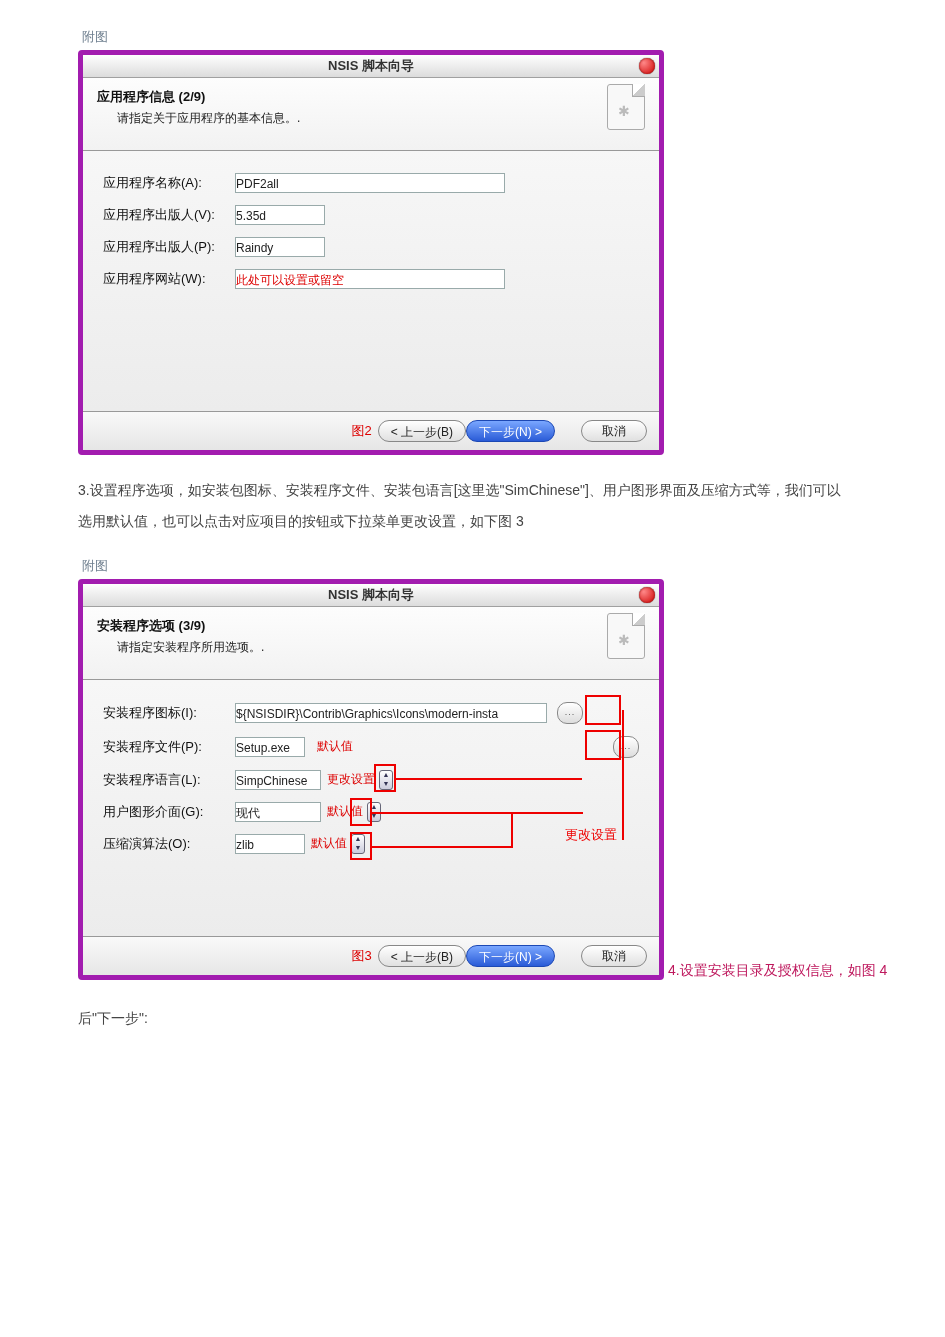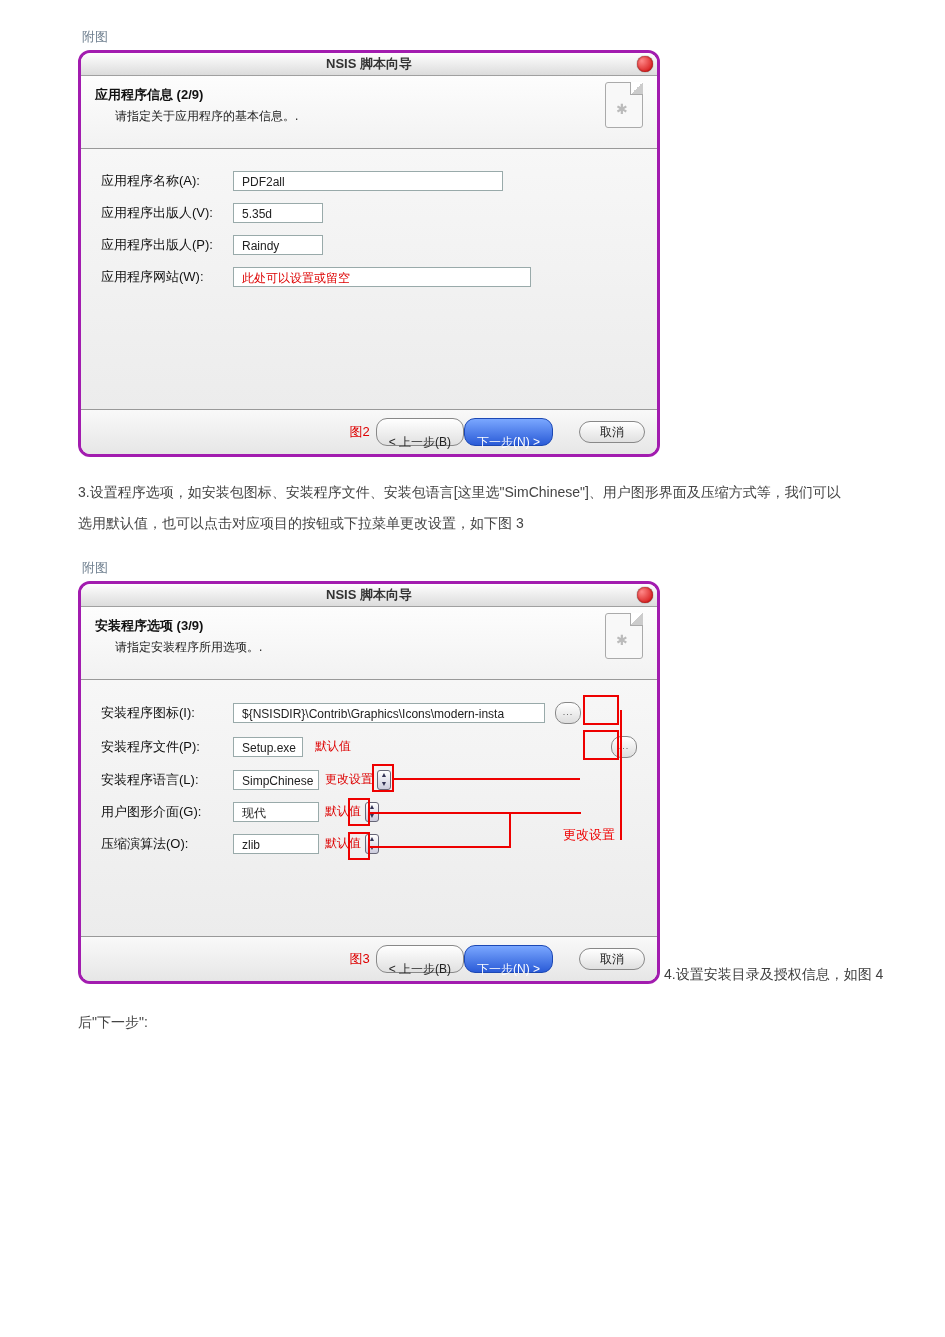--- a/index.html
+++ b/index.html
@@ -25,22 +25,22 @@
     font-size: 14px;
     line-height: 2.2;
     color: #444;
     margin: 20px 0;
     max-width: 770px;
   }
 
   
   .dialog {
     width: 576px;
-    border: 3px solid #a21caf;
-    border-radius: 12px;
+    border: 5px solid #a21caf;
+    border-radius: 4px;
     overflow: hidden;
     background: #fff;
     box-shadow: 0 0 0 1px #fff inset;
   }
   .titlebar {
     position: relative;
     height: 22px;
     line-height: 22px;
     text-align: center;
     font-size: 13px;
@@ -119,21 +119,21 @@
     align-items: center;
     margin-bottom: 12px;
   }
   .lab {
     width: 132px;
     flex: none;
   }
   .tfield {
     height: 20px;
     line-height: 20px;
-    padding: 0 8px;
+    padding: 0 0;
     font-size: 12px;
     color: #222;
     border: 1px solid #9aa;
     background: #fff;
     box-sizing: border-box;
     text-align: left;
   }
   .redtext { color: #d00; font-size: 12px; }
   .stepper {
     display: inline-flex;
@@ -181,21 +181,21 @@
   }
   .figlabel {
     color: #d00;
     font-size: 13px;
     margin-right: 6px;
     margin-left: auto;
   }
   .pill {
     height: 22px;
     line-height: 20px;
-    padding: 13px 12px;
+    padding: 1px 12px;
     border: 1px solid #888;
     border-radius: 11px;
     font-size: 12px;
     color: #222;
     background: linear-gradient(to bottom, #ffffff, #e0e0e0);
     box-sizing: border-box;
   }
   .pill.primary {
     color: #fff;
     background: linear-gradient(to bottom, #7aa7ff, #2a5bd7);
@@ -228,21 +228,21 @@
     display: block;
     margin-bottom: 4px;
   }
   .d2wrap {
     display: flex;
     align-items: flex-end;
   }
   .d2wrap .side {
     margin-left: 4px;
     font-size: 14px;
-    color: #404040;
+    color: #be185d;
   }
   .next-line {
     font-size: 14px;
     color: #444;
     margin-top: 30px;
   }
 </style>
 </head>
 <body>
 
@@ -274,21 +274,21 @@
         <div class="row">
           <div class="lab">应用程序出版人(V):</div>
           <div class="tfield" style="width:90px">5.35d</div>
         </div>
         <div class="row">
           <div class="lab">应用程序出版人(P):</div>
           <div class="tfield" style="width:90px">Raindy</div>
         </div>
         <div class="row">
           <div class="lab">应用程序网站(W):</div>
-          <div class="tfield redtext" style="width:298px">此处可以设置或留空</div>
+          <div class="tfield redtext" style="width:270px">此处可以设置或留空</div>
         </div>
         <div class="fill"></div>
       </div>
 
       <div class="btnbar">
         <span class="figlabel">图2</span>
         <div class="pill">&lt; 上一步(B)</div>
         <div class="pill primary">下一步(N) &gt;</div>
         <div class="spacer"></div>
         <div class="pill" style="padding:0 20px">取消</div>
@@ -347,21 +347,21 @@
           <div class="tfield" style="width:86px">现代</div>
           <span class="redtext" style="margin-left:6px">默认值</span>
           <div class="stepper">
               <div>▲</div>
               <div>▼</div>
             </div>
         </div>
 
         <div class="row">
           <div class="lab">压缩演算法(O):</div>
-          <div class="tfield" style="width:86px">zlib</div>
+          <div class="tfield" style="width:70px">zlib</div>
           <span class="redtext" style="margin-left:6px">默认值</span>
           <div class="stepper">
               <div>▲</div>
               <div>▼</div>
             </div>
         </div>
 
         <div class="fill2"></div>
 
         <div class="overlay">

